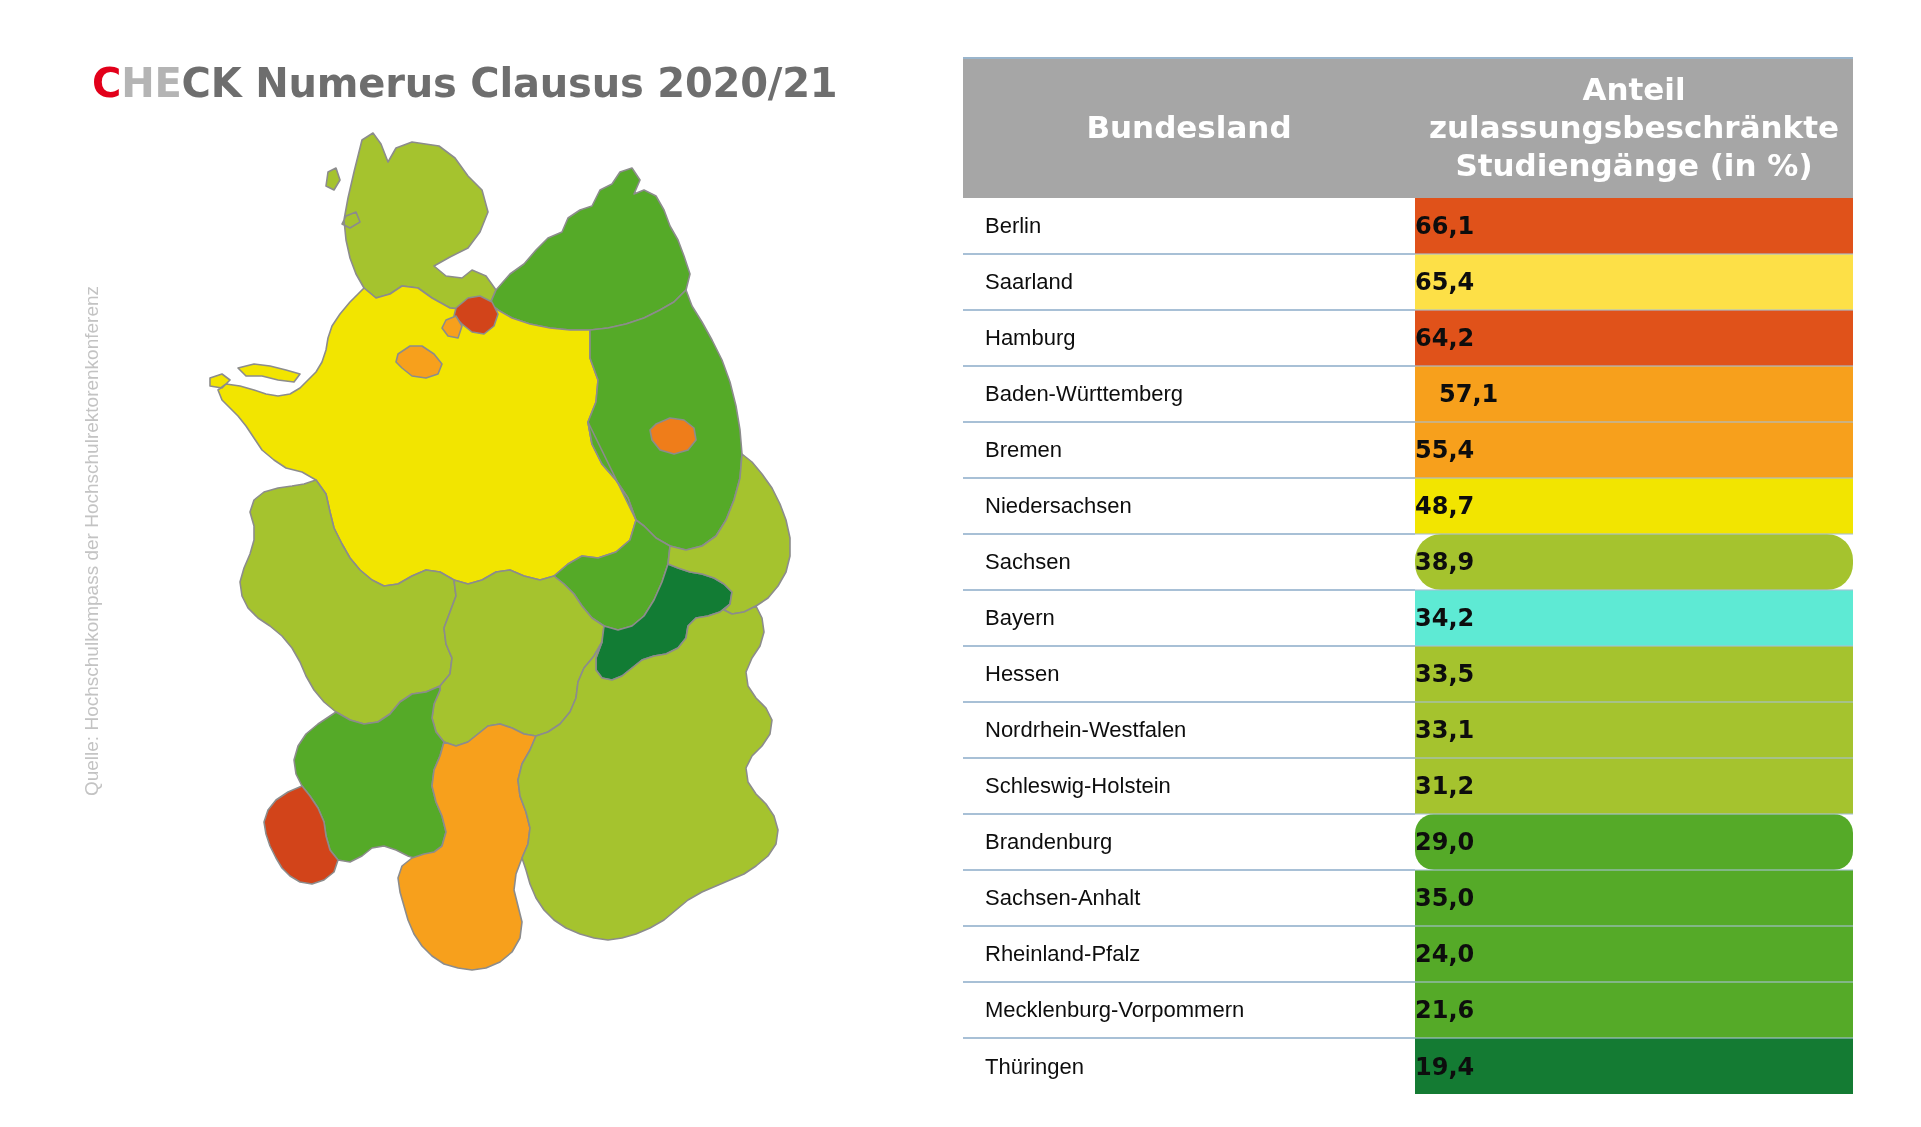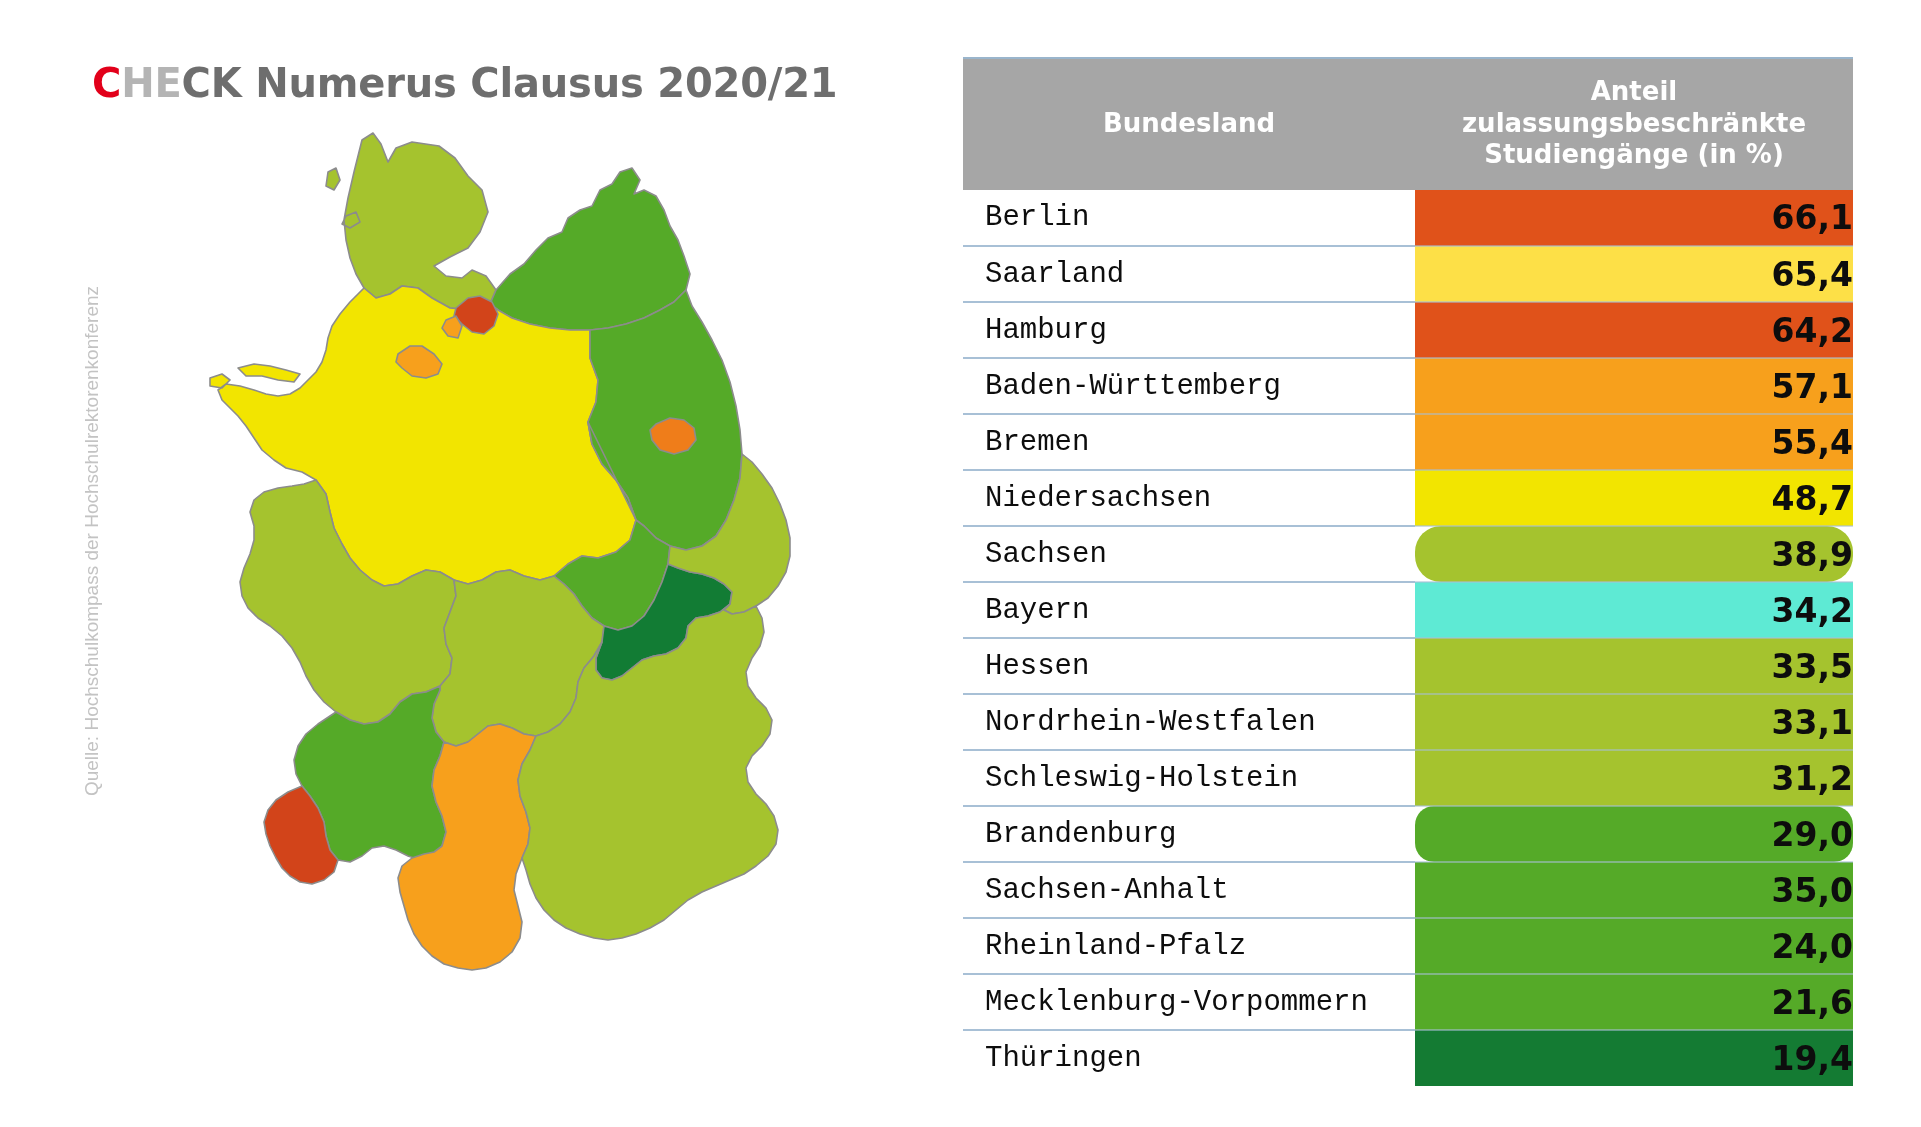--- a/index.html
+++ b/index.html
@@ -68,49 +68,49 @@
     border-collapse: collapse;
     width: 890px;
     table-layout: fixed;
   }
   table.data col.c-name { width: 452px; }
   table.data col.c-val  { width: 438px; }
 
   thead th {
     background: #a6a6a6;
     color: #ffffff;
-    font-size: 26px;
+    font-size: 31px;
     font-weight: bold;
     line-height: 1.22;
     text-align: center;
     padding: 12px 8px 14px 8px;
     vertical-align: middle;
     border-top: 2px solid #9ab5cc;
     font-family: "DejaVu Sans", sans-serif;
   }
   thead th.h-name { height: 132px; }
 
   tbody td {
     height: 56px;
-    font-size: 29px;
+    font-size: 22px;
     color: #0d0d0d;
     border-bottom: 2px solid #a8c0d6;
-    font-family: Liberation Mono, monospace;
+    font-family: Liberation Sans, sans-serif;
   }
   tbody td.name {
     background: #ffffff;
     padding-left: 22px;
     text-align: left;
     white-space: nowrap;
   }
   tbody td.val {
-    text-align: right;
+    text-align: left;
     font-weight: bold;
     font-family: "DejaVu Sans", sans-serif;
-    font-size: 33px;
+    font-size: 24px;
     border-bottom: 2px solid rgba(168,192,214,0.55);
   }
   tbody tr:last-child td { border-bottom: none; }
 </style>
 </head>
 <body>
 
 <div id="root">
 
   <div id="title">

